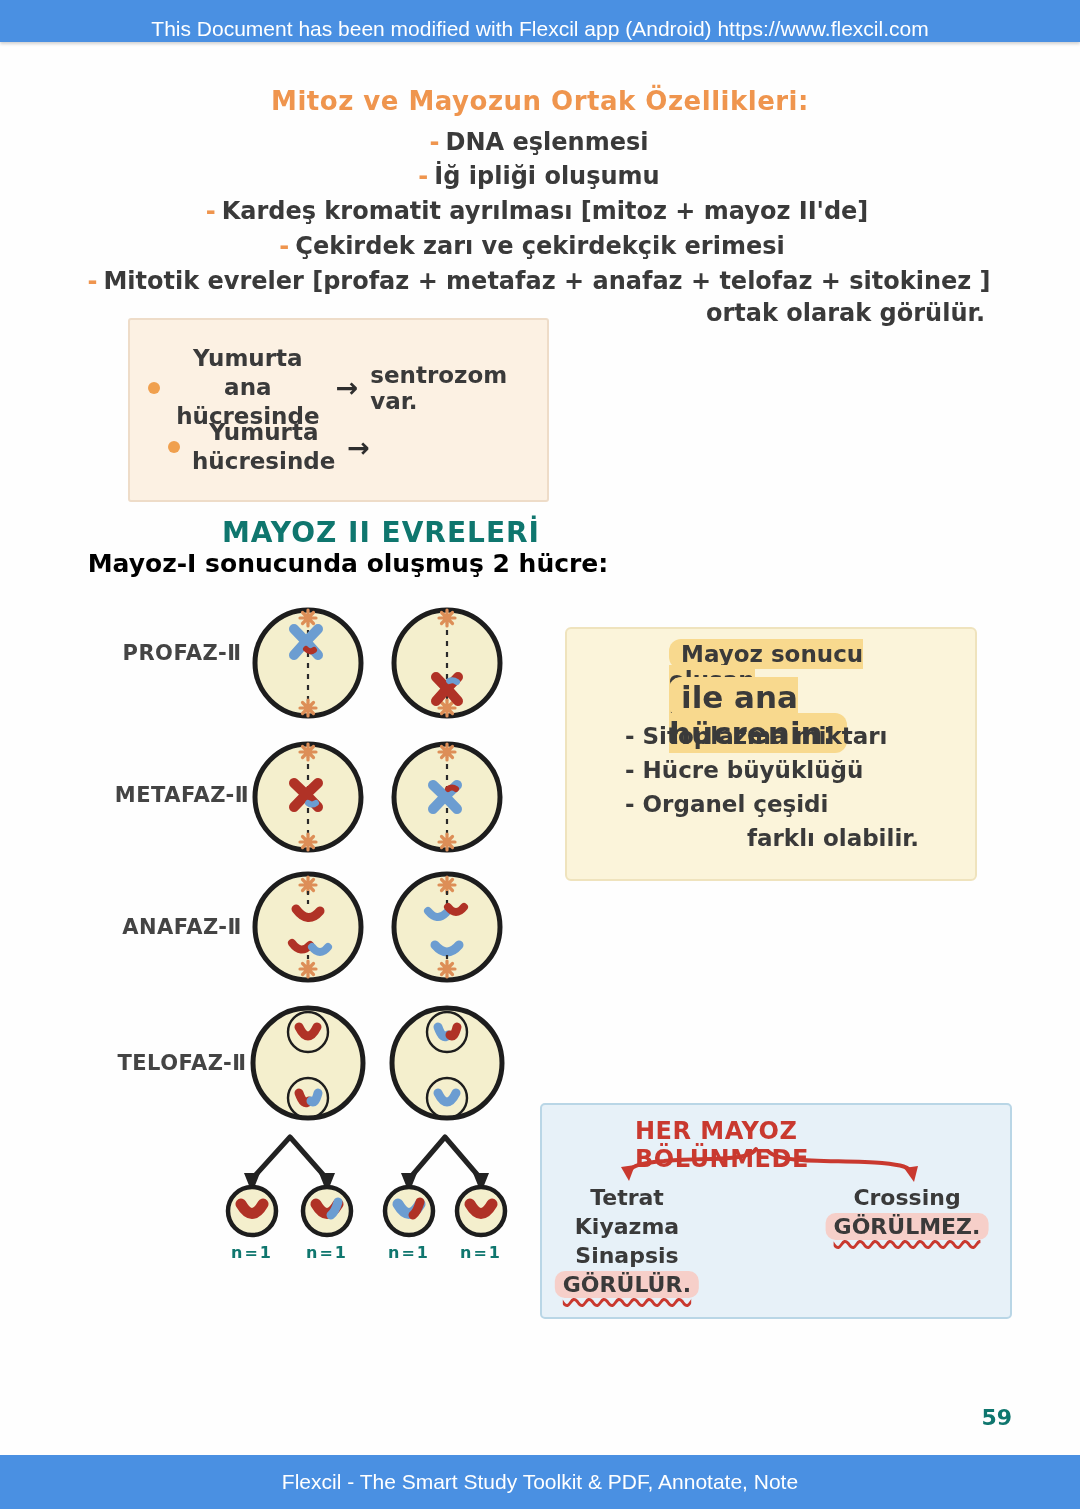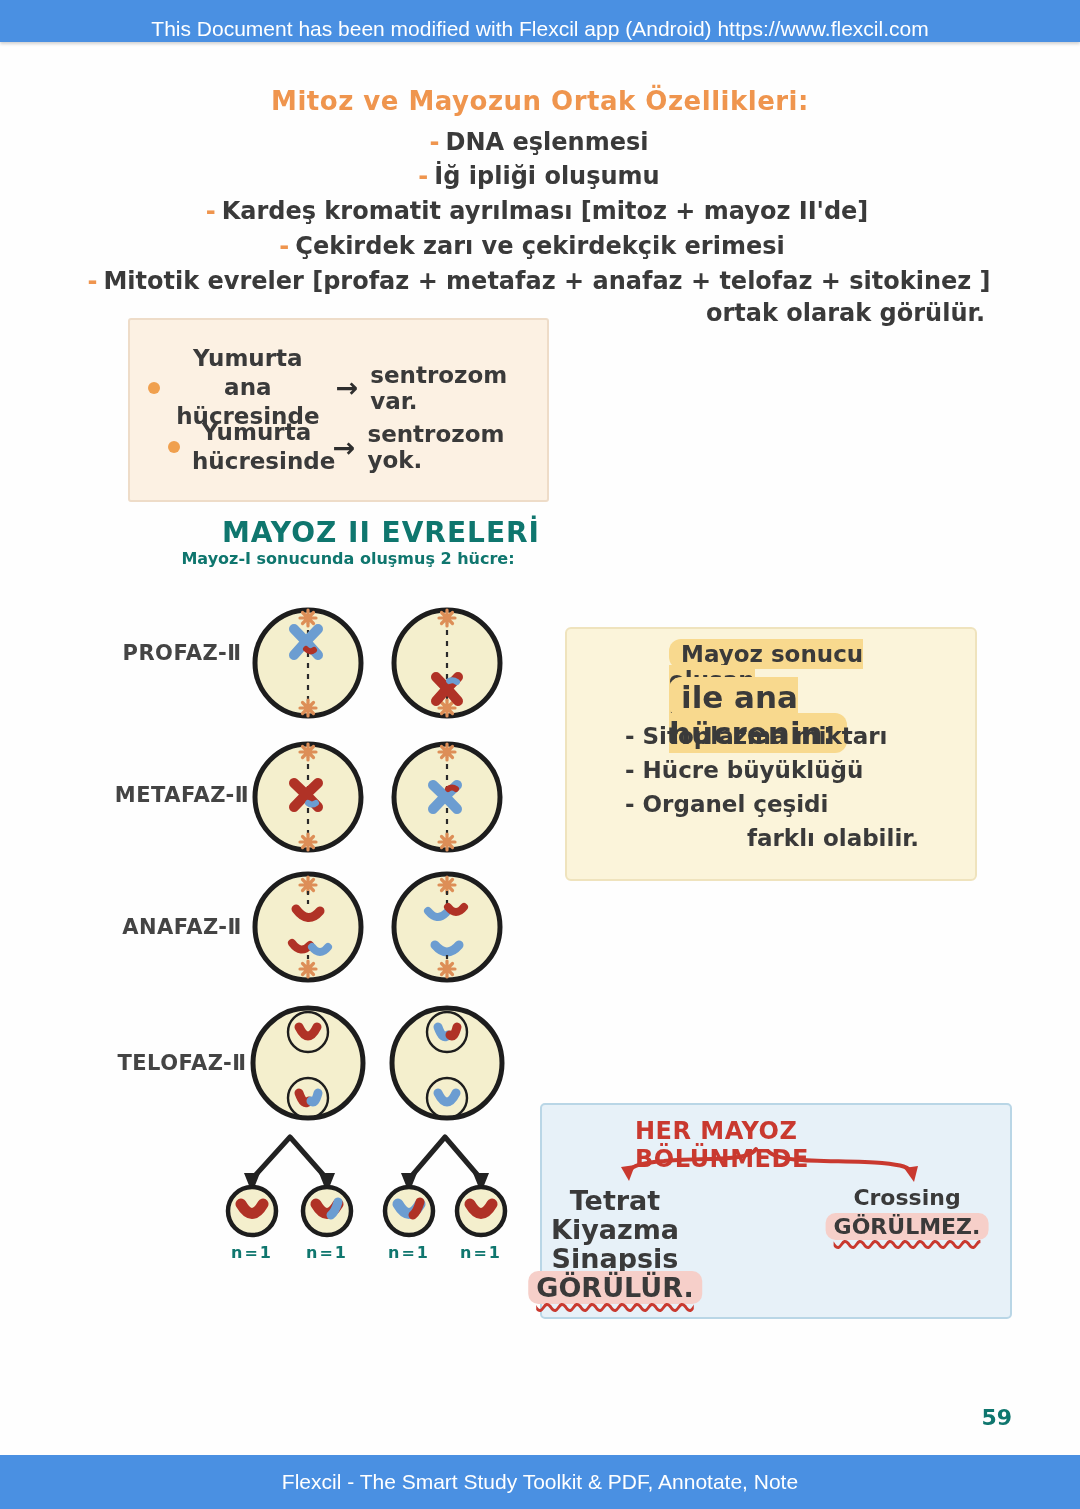--- a/index.html
+++ b/index.html
@@ -18,40 +18,40 @@
   .dash-dark{color:#3a3a3a;margin-right:8px;}
   
   .box1{position:absolute;left:128px;top:318px;width:417px;height:180px;background:#fcf1e3;
         border:2px solid #eedcc8;border-radius:3px;}
   .b1row{position:absolute;display:flex;align-items:center;gap:12px;}
   .bullet{width:12px;height:12px;border-radius:50%;background:#f0a04e;flex:0 0 auto;}
   .b1label{font-size:23px;text-align:center;line-height:29px;}
   .b1arrow{font-size:27px;color:#2e2e2e;font-weight:bold;}
   .b1value{font-size:23px;}
   .green-title{color:#0f766e;font-size:28px;letter-spacing:1px;margin-left:36px;}
-  .pink-sub{color:#0f766e;font-size:16px;}
+  .pink-sub{color:#000000;font-size:25px;}
   .phase-label{font-size:21px;color:#444;letter-spacing:.5px;}
   .n-label{font-size:16px;color:#0f766e;letter-spacing:2px;}
   
   .boxA{position:absolute;left:565px;top:627px;width:408px;height:250px;background:#fbf4da;
         border:2px solid #efe3bd;border-radius:6px;}
   .hl-y{background:#f8d98e;border-radius:12px;padding:2px 12px;}
   .boxA .h1{position:absolute;top:12px;left:50%;transform:translateX(-50%);font-size:23px;}
   .boxA .h2{position:absolute;top:50px;left:50%;transform:translateX(-50%);font-size:31px;}
   .boxA .it{position:absolute;left:58px;font-size:23px;}
   .boxA .fn{position:absolute;left:180px;top:196px;font-size:23px;}
   .boxB{position:absolute;left:538px;top:898px;width:474px;height:170px;background:#f8e3da;
         border:3px solid #e08875;border-radius:5px;text-align:center;}
   .boxB .ln{font-size:22px;line-height:34.5px;}
   .boxB .inner{margin-top:13px;}
   .boxC{position:absolute;left:540px;top:1103px;width:468px;height:212px;background:#e7f1f8;
         border:2px solid #b9d6e6;border-radius:5px;}
   .boxC .title{position:absolute;left:218px;top:12px;transform:translateX(-50%);
                color:#c9392f;font-size:24px;letter-spacing:.5px;}
-  .boxC .colL{position:absolute;left:73px;transform:translateX(-50%);font-size:27px;text-align:right;}
+  .boxC .colL{position:absolute;left:85px;transform:translateX(-50%);font-size:22px;text-align:right;}
   .boxC .colR{position:absolute;left:365px;transform:translateX(-50%);font-size:22px;text-align:center;}
   .hl-p{background:#f6cfc9;border-radius:10px;padding:1px 8px;color:#3a3a3a;
         text-decoration:underline wavy #c9392f 2.5px;text-underline-offset:6px;}
   .page-num{font-size:22px;color:#0f766e;}
   svg{position:absolute;overflow:visible;}
 </style>
 </head>
 <body>
 
 <div class="page">
@@ -79,21 +79,20 @@
       <span class="b1arrow">→</span>
       <span class="hand b1value">sentrozom var.</span>
     </div>
     <div class="b1row" style="left:38px;top:98px;">
       <span class="bullet"></span>
       <span class="hand b1label" style="min-width:128px;">
         <span>Yumurta</span><br>
         <span>hücresinde</span>
       </span>
       <span class="b1arrow">→</span>
-      <span class="hand b1value">sentrozom yok.</span>
     </div>
   </div>
 
   <div class="abs ctr hand green-title" style="left:345px;top:516px;">MAYOZ II EVRELERİ</div>
   <div class="abs ctr hand pink-sub" style="left:348px;top:549px;">Mayoz-I sonucunda oluşmuş 2 hücre:</div>
 
   <div class="abs ctr hand phase-label" style="left:182px;top:641px;">PROFAZ-Ⅱ</div>
   <div class="abs ctr hand phase-label" style="left:182px;top:783px;">METAFAZ-Ⅱ</div>
   <div class="abs ctr hand phase-label" style="left:182px;top:915px;">ANAFAZ-Ⅱ</div>
   <div class="abs ctr hand phase-label" style="left:182px;top:1051px;">TELOFAZ-Ⅱ</div>

